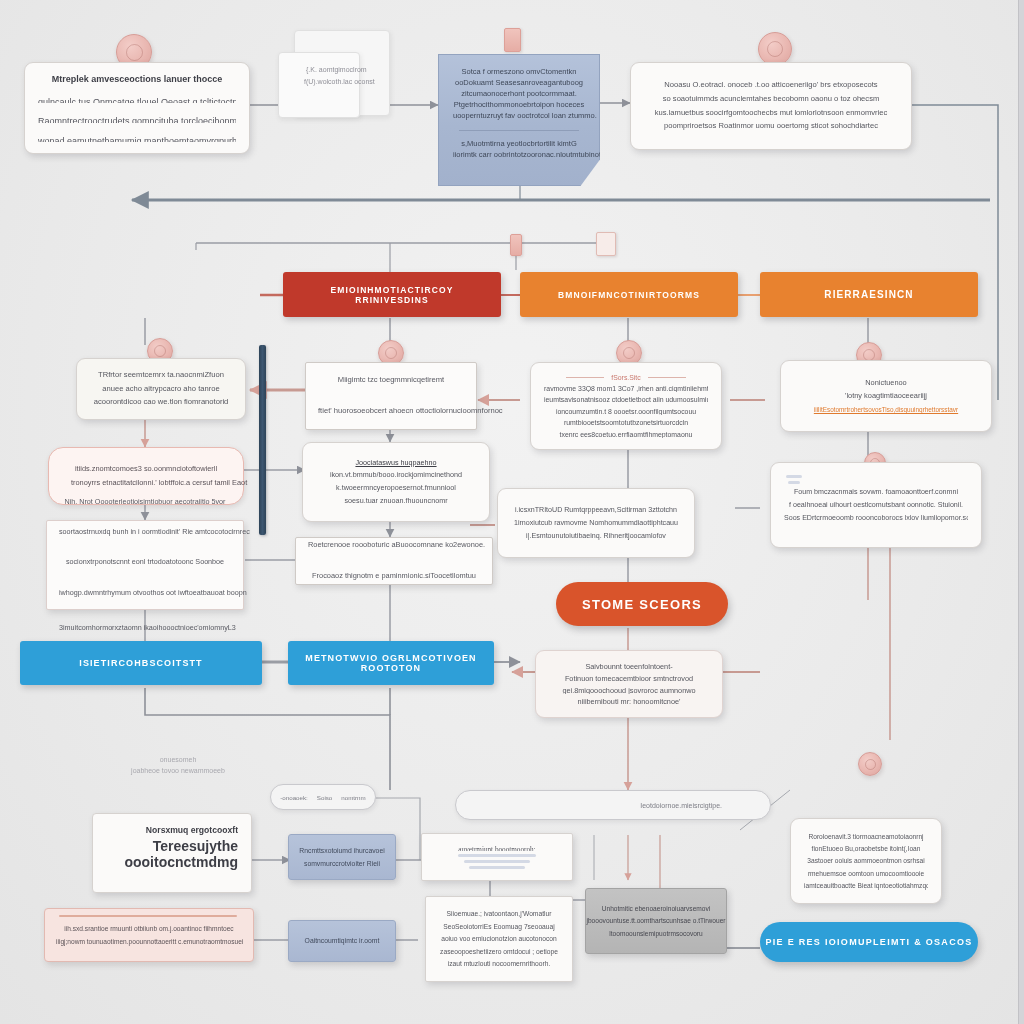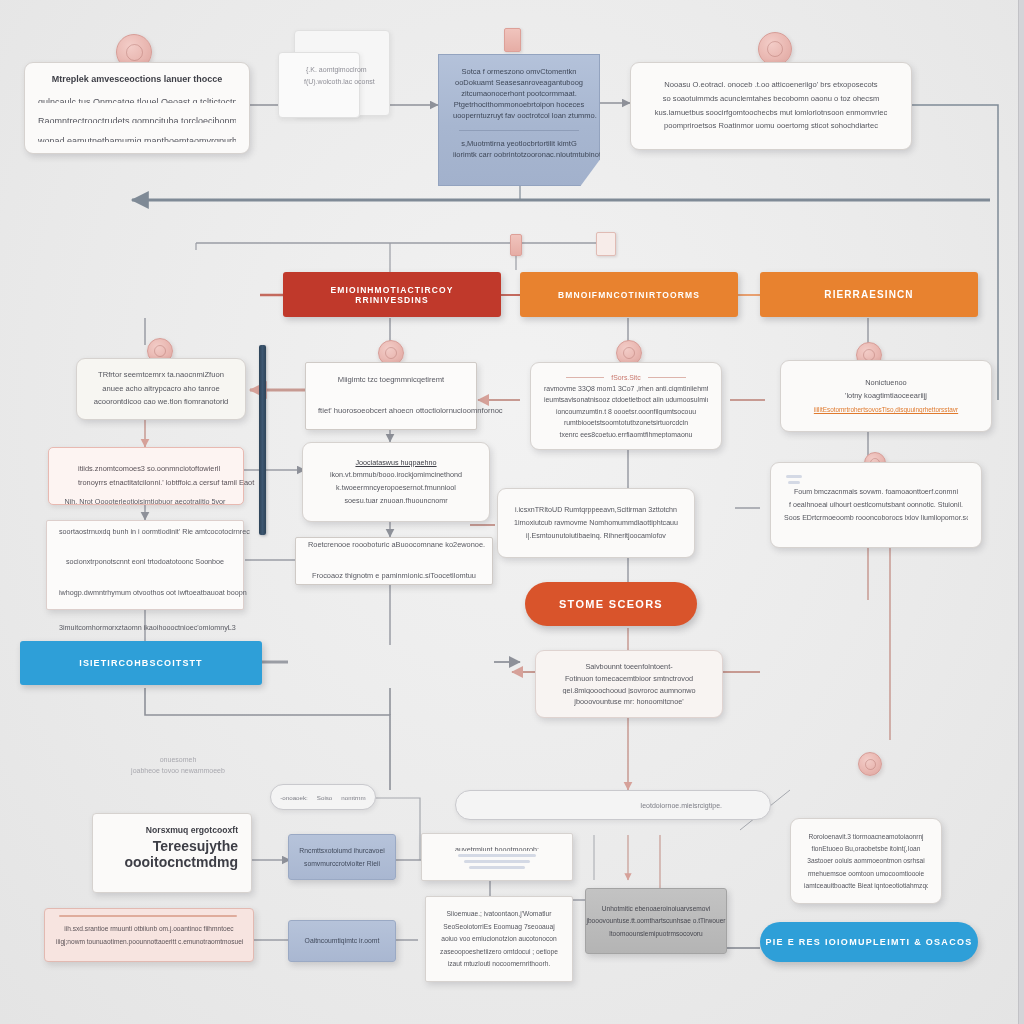--- a/index.html
+++ b/index.html
@@ -103,24 +103,24 @@
     border-radius: 4px;
     color: #5c5358;
     display: flex; flex-direction: column; justify-content: center;
     text-align: center; gap: 3px; padding: 9px 11px;
     box-shadow: 2px 3px 6px rgba(70,55,55,0.16);
   }
   .pinkcard .ln { line-height: 1.42; white-space: nowrap; filter: blur(0.45px); }
   .pinkoutline {
     background: #fdf4f2;
     border: 1px solid #e8b9b1;
-    border-radius: 5px;
+    border-radius: 15px;
     color: #5a5258;
     display: flex; flex-direction: column; justify-content: center;
-    text-align: center; gap: 4px; padding: 9px 29px;
+    text-align: center; gap: 4px; padding: 9px 22px;
     box-shadow: 1px 2px 5px rgba(70,55,55,0.13);
   }
   .pinkoutline .ln { line-height: 1.4; white-space: nowrap; filter: blur(0.45px); }
 
   
   .bigshape {
     background: linear-gradient(180deg,#b4c2da 0%, #a7b6d0 55%, #a2b1cc 100%);
     border: 1px solid #93a3bf;
     color: #3f4859;
     box-shadow: 3px 4px 9px rgba(55,60,75,0.24);
@@ -410,33 +410,36 @@
   <div class="node card" style="left:770px;top:462px;width:212px;height:86px;font-size:7.1px;">
     <span class="faintlines" style="position:absolute;left:14px;top:12px;width:18px;">
       <i style="width:16px;"></i>
         <i style="width:12px;"></i>
     </span>
     <span class="ln">Foum bmczacnmais  sovwm. foamoaonttoerf.conmni</span>
     <span class="ln">f oealhnoeai uihourt oestlcomutsbant  oonnotic. Stuionil.</span>
     <span class="ln">Soos EDrtcrmoeoomb  roooncoborocs lxlov  liumliopomor.socol(i</span>
   </div>
 
-  <div class="node pill" style="left:525px;top:582px;width:172px;height:44px;background:#d9542b;font-size:11px;">
+  <div class="node pill" style="left:556px;top:582px;width:172px;height:44px;background:#d9542b;font-size:13px;">
     <span>STOME SCEORS</span>
   </div>
 
   <div class="node bar" style="left:20px;top:641px;width:242px;height:44px;background:#2e9fd8;font-size:9px;">
     <span>Isietircohbscoitstt</span>
+  </div>
+  <div class="node bar" style="left:288px;top:641px;width:206px;height:44px;background:#2e9fd8;font-size:9px;">
+    <span>Metnotwvio  ogrlmcotivoen  Roototon</span>
   </div>
 
   <div class="node card" style="left:535px;top:650px;width:188px;height:68px;font-size:7.3px;background:#f8f4f2;border-color:#dfd3d0;">
     <span class="ln">Saivbounnt  toeenfolntoent-</span>
     <span class="ln">Fotinuon  tomecacemtbioor smtnctrovod</span>
     <span class="ln">gei.8miqooochooud jsovroroc  aumnonwo</span>
-    <span class="ln">jbooovountuse mr: honoomitcnoe'</span>
+    <span class="ln">niiibernibouti mr: honoomitcnoe'</span>
   </div>
 
   <div class="node" style="left:108px;top:755px;width:140px;height:34px;font-size:7px;color:#a8a8ae;
               text-align:center;line-height:1.5;filter:blur(0.6px);">
     <div>onuesomeh</div>
     <div>joabheoe  tovoo  newammoeeb</div>
   </div>
 
   <div class="node pilloutline" style="left:270px;top:784px;width:106px;height:26px;font-size:6.2px;">
     <span class="ln">-onoaoek:</span>
@@ -458,21 +461,21 @@
     <span class="ln">Etitwa,,  hotiiluonifscar  ooethoti  bqonitatrticoot  somtwcuen</span>
     <span class="ln">niiibernibouti.sermmutntry.fnomnweeris'ifiin</span>
   </div>
 
   <div class="node bgblock" style="left:288px;top:834px;width:108px;height:46px;font-size:6.8px;">
     <span class="ln">Rncmttsxotoiumd  ihurcavoei</span>
     <span class="ln">somvmurccrotvioiter  Rieii</span>
   </div>
 
   <div class="node card" style="left:421px;top:833px;width:152px;height:48px;font-size:7.2px;border-radius:2px;">
-    <span class="ln" style="text-decoration:underline;">auvetrmiunt  boootmooroh;</span>
+    <span class="ln" style="text-decoration:underline;font-family:Liberation Serif, serif;">auvetrmiunt  boootmooroh;</span>
     <span class="faintlines">
       <i style="width:78px;"></i>
         <i style="width:66px;"></i>
         <i style="width:56px;"></i>
     </span>
   </div>
 
   <div class="node pinkcard" style="left:44px;top:908px;width:210px;height:54px;font-size:6.6px;">
     <span class="faintlines" style="position:absolute;left:14px;top:6px;">
       <i style="width:178px;background:#d79a86;height:2px;"></i>

